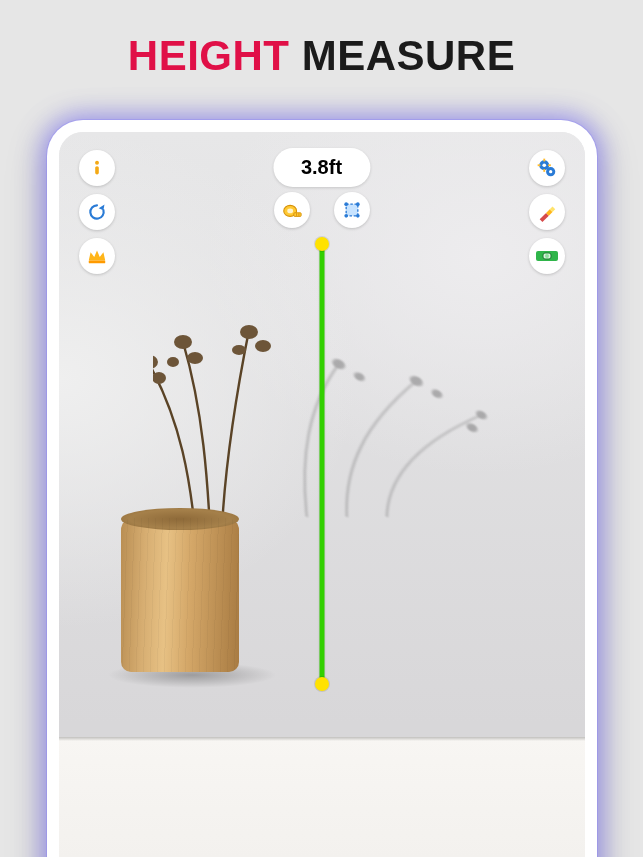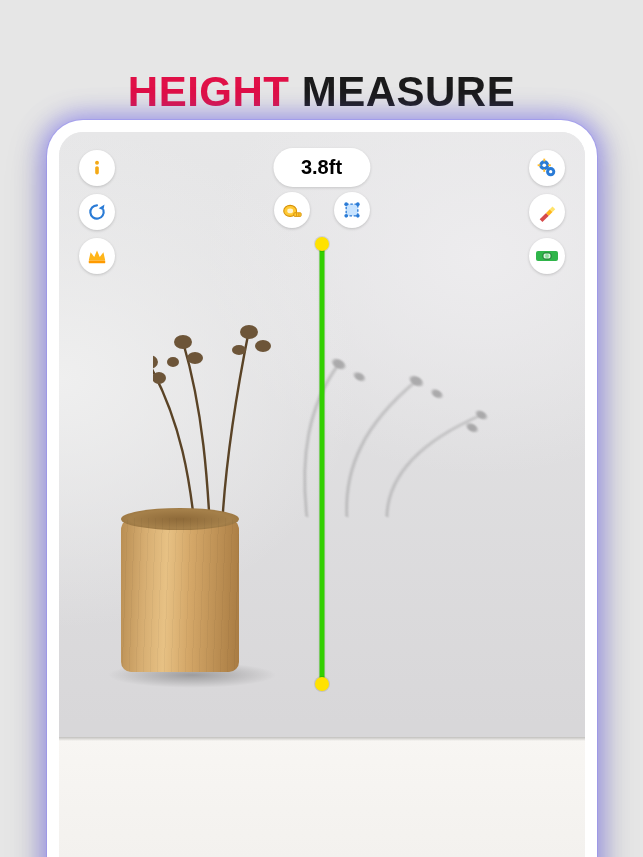--- a/index.html
+++ b/index.html
@@ -10,21 +10,20 @@
       font-family: -apple-system, Helvetica, Arial, sans-serif;
       overflow: hidden;
       position: relative;
     }
     .title {
       text-align: center;
       padding: 32px 0 0 0;
       font-size: 42px;
       font-weight: 800;
       letter-spacing: 0.5px;
-      margin-top: 36px;
     }
     .title-red { color: #e01047; font-weight: 900; }
     .title-black { color: #1b1b1b; }
     .tablet-frame {
       position: absolute;
       left: 50%;
       top: 120px;
       transform: translateX(-50%);
       width: 550px;
       height: 847px;

